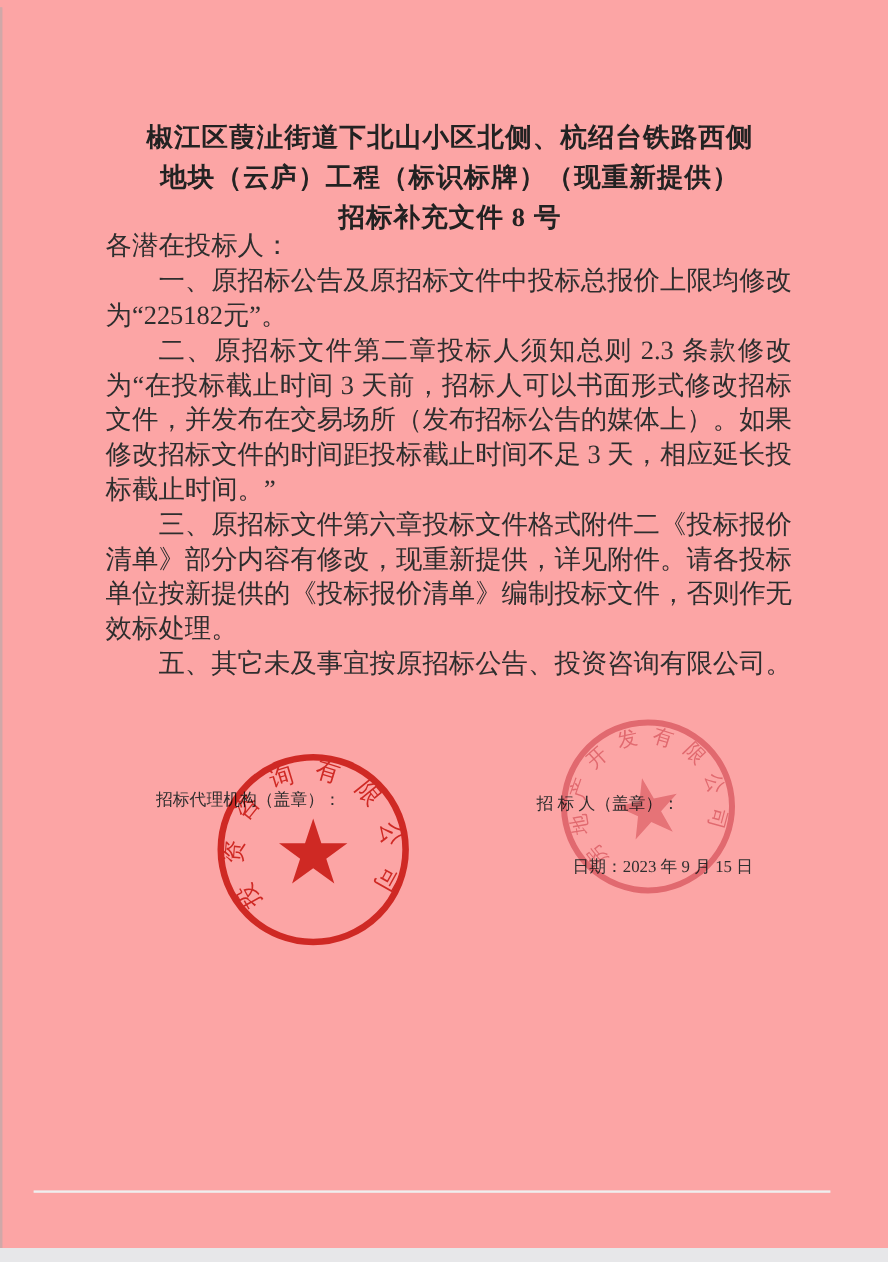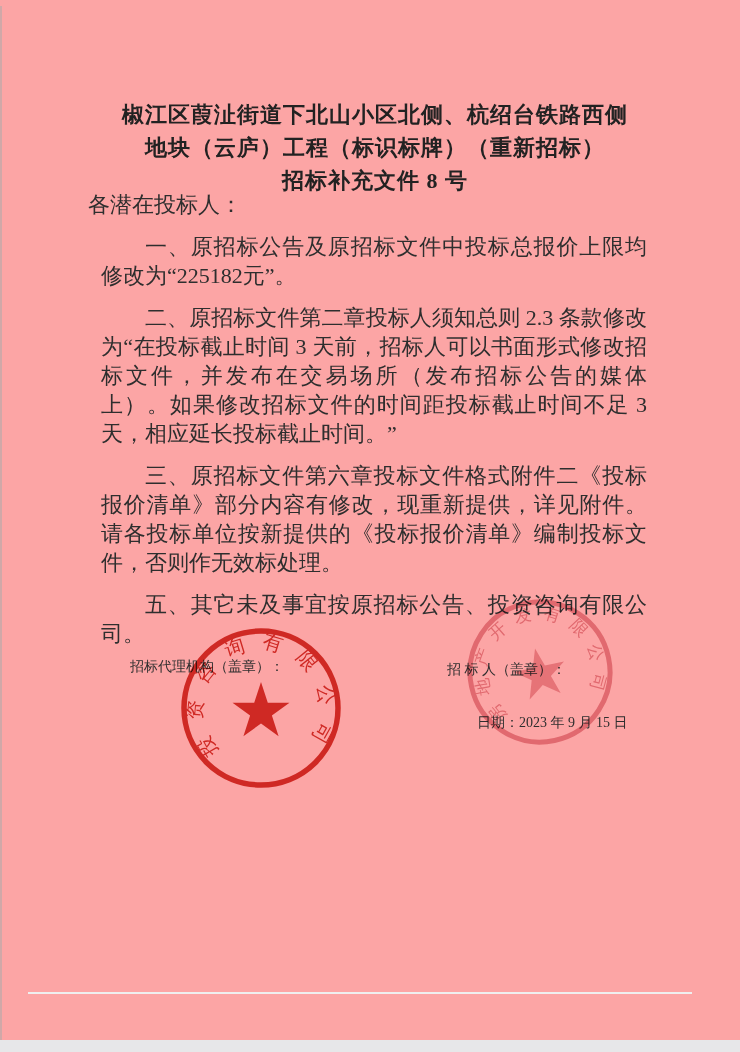--- a/index.html
+++ b/index.html
@@ -23,21 +23,21 @@
   }
   .content{
     position:absolute;
     left:88px;right:80px;top:190px;
     font-size:22px;
     line-height:29px;
     text-align:justify;
   }
   .content .salutation{margin:0;}
   .content p{
-    margin:13px;
+    margin:0;
     text-indent:2em;
   }
   .sig-label{
     position:absolute;
     font-size:14px;
     white-space:nowrap;
     color:#2e2e2e;
   }
   .sig-agency{left:130px;top:658px;}
   .sig-bidder{left:447px;top:661px;}
@@ -62,21 +62,21 @@
     background:#efefef;
   }
 </style>
 </head>
 <body>
 
 <div class="page">
 
   <div class="title-block">
     <div>椒江区葭沚街道下北山小区北侧、杭绍台铁路西侧</div>
-    <div>地块（云庐）工程（标识标牌）（重新招标）</div>
+    <div>地块（云庐）工程（标识标牌）（现重新提供）</div>
     <div>招标补充文件 8 号</div>
   </div>
 
   <div class="content">
     <div class="salutation">各潜在投标人：</div>
     <p>一、原招标公告及原招标文件中投标总报价上限均修改为“225182元”。</p>
     <p>二、原招标文件第二章投标人须知总则 2.3 条款修改为“在投标截止时间 3 天前，招标人可以书面形式修改招标文件，并发布在交易场所（发布招标公告的媒体上）。如果修改招标文件的时间距投标截止时间不足 3 天，相应延长投标截止时间。”</p>
     <p>三、原招标文件第六章投标文件格式附件二《投标报价清单》部分内容有修改，现重新提供，详见附件。请各投标单位按新提供的《投标报价清单》编制投标文件，否则作无效标处理。</p>
     <p>五、其它未及事宜按原招标公告、投资咨询有限公司。</p>
   </div>

